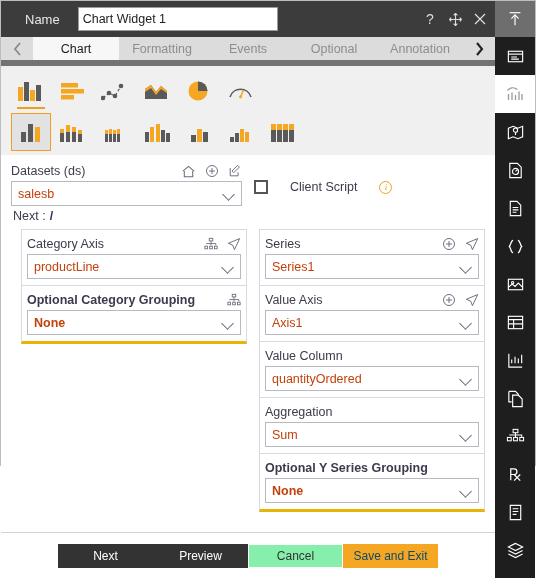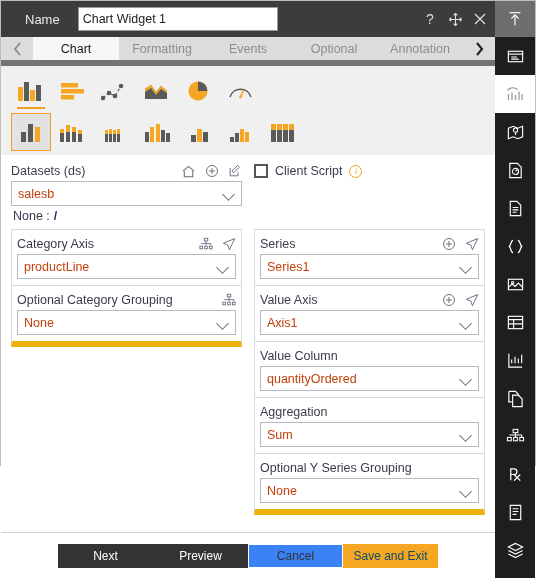--- a/index.html
+++ b/index.html
@@ -80,49 +80,49 @@
     display: flex; align-items: center; position: relative;
   }
   .selwrap { position: relative; }
   .selwrap::after {
     content:""; position:absolute; right:9px; top:9px; width:8px; height:8px;
     border-left: 1.6px solid #6a6a7a; border-bottom: 1.6px solid #6a6a7a;
     transform: rotate(-45deg); pointer-events:none;
   }
   .path { font-size: 12.5px; color: #3b3b4d; padding: 3px 0 0 2px; }
   .path b { color: #2b2b63; margin-left: 4px; }
-  .cs-wrap { display:flex; align-items:center; gap:7px; padding-top: 9px; }
+  .cs-wrap { display:flex; align-items:center; gap:22px; padding-top: 25px; }
   .cbx { width: 14px; height: 14px; border: 2px solid #555; background:#fff; cursor:pointer; }
   .cs-lbl { font-size: 12.5px; color:#3b3b4d; }
   .info-i {
     width: 13px; height: 13px; border: 1px solid #f0a020; border-radius: 50%;
     color: #f0a020; font-size: 9px; display:flex; align-items:center; justify-content:center;
     font-style: italic; font-family: "Liberation Serif", serif; cursor:pointer;
   }
 
   .cols { display: flex; gap: 0; padding: 0 10px; margin-top: 6px; }
   .col { width: 50%; }
-  .col.left { padding-right: 6px; }
+  .col.left { padding-right: 6px; margin-left: 10px; }
   .col.right { padding-left: 6px; }
   .group { border: 1px solid #d9d9e0; border-bottom: none; padding: 4px 5px 6px 5px; background:#fff; }
-  .group.last { border-bottom: 6px solid #eab308; }
+  .group.last { border-bottom: 3px solid #eab308; font-weight: bold; }
   .group + .group { border-top: 1px solid #d9d9e0; }
 
   
   .footer {
     flex: 0 0 46px; background: #fff; border-top: 1px solid #d2d2d2;
     display: flex; align-items: center; justify-content: center; gap: 0;
   }
   .btn {
     width: 95px; height: 24px; font-size: 12px; display:flex; align-items:center;
     justify-content:center; cursor:pointer; border:1px solid transparent;
     font-family: "Liberation Sans", sans-serif;
   }
   .btn.dark { background: #333; color: #fff; }
-  .btn.light { background: #3b82f6; color: #333; border-color:#fff; }
+  .btn.light { background: #86efac; color: #333; border-color:#fff; }
   .btn.accent { background: #f5a623; color: #0c4a6e; }
 
   
   .rail {
     width: 40px; height: 577px; background: #1e1e1e; display: flex; flex-direction: column;
     align-items: center; flex: 0 0 40px;
   }
   .rail-item {
     width: 40px; height: 38px; display: flex; align-items: center; justify-content: center;
     cursor: pointer; flex: 0 0 38px;
@@ -323,21 +323,21 @@
                     <path d="M2.5 4.5v9h9v-4"></path>
                       <path d="M6.5 10l6.5-6.5-2-2L4.5 8z"></path>
                   </svg>
                 </span>
               </span>
             </div>
             <div class="selwrap">
               <div class="fakesel">salesb</div>
             </div>
             <div class="path">
-              <span>None :</span><b>/</b>
+              <span>Next :</span><b>/</b>
             </div>
           </div>
         </div>
 
         <div style="width:50%; padding-left:6px;">
           <div class="cs-wrap">
             <span class="cbx"></span>
             <span class="cs-lbl">Client Script</span>
             <span class="info-i">i</span>
           </div>

